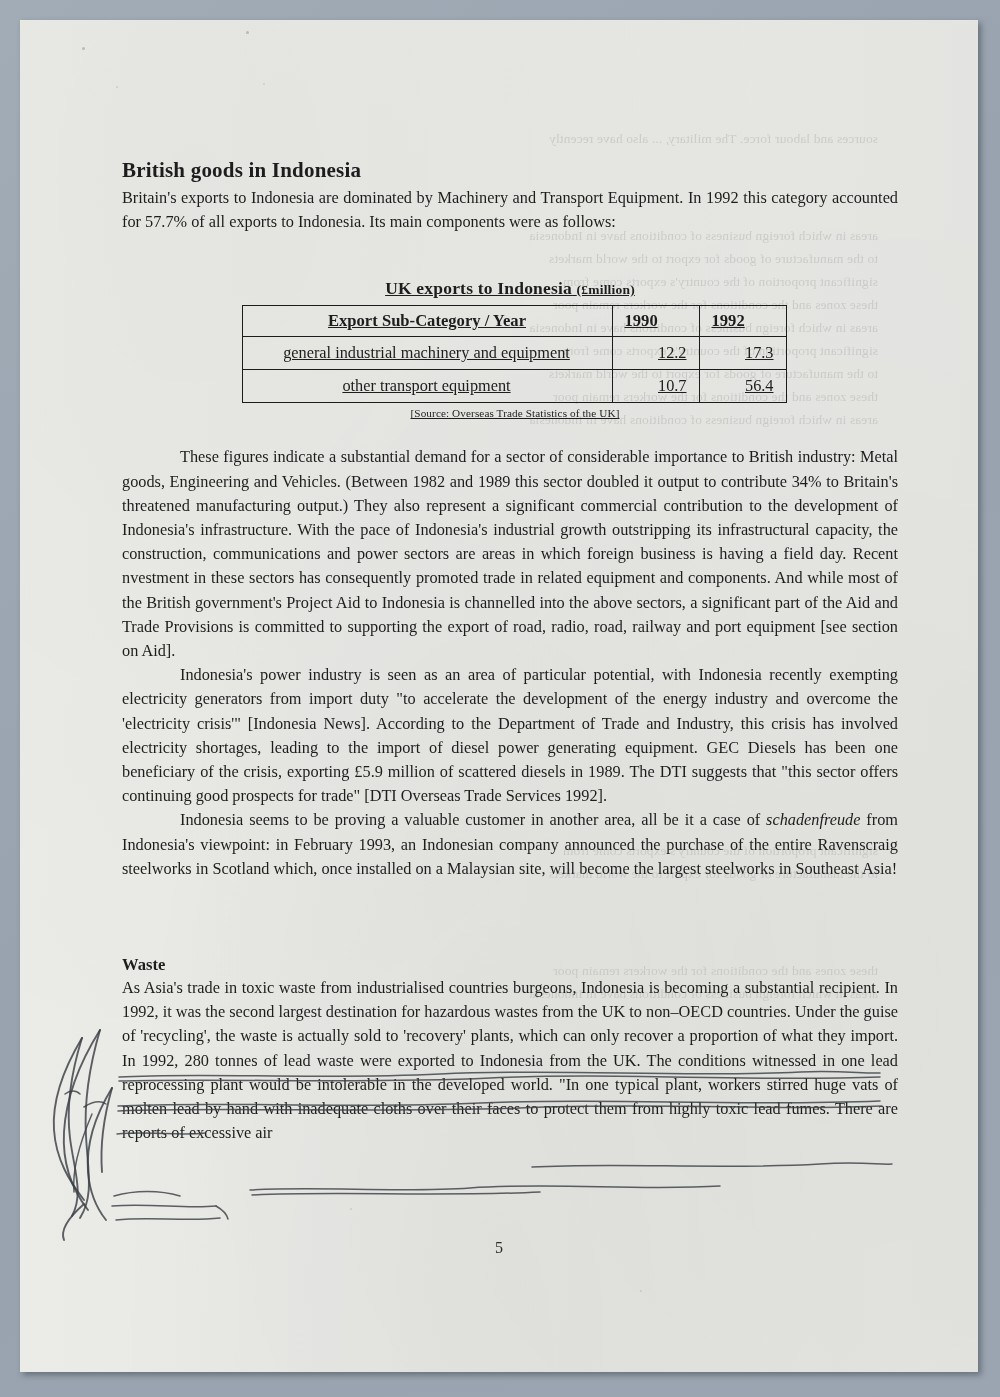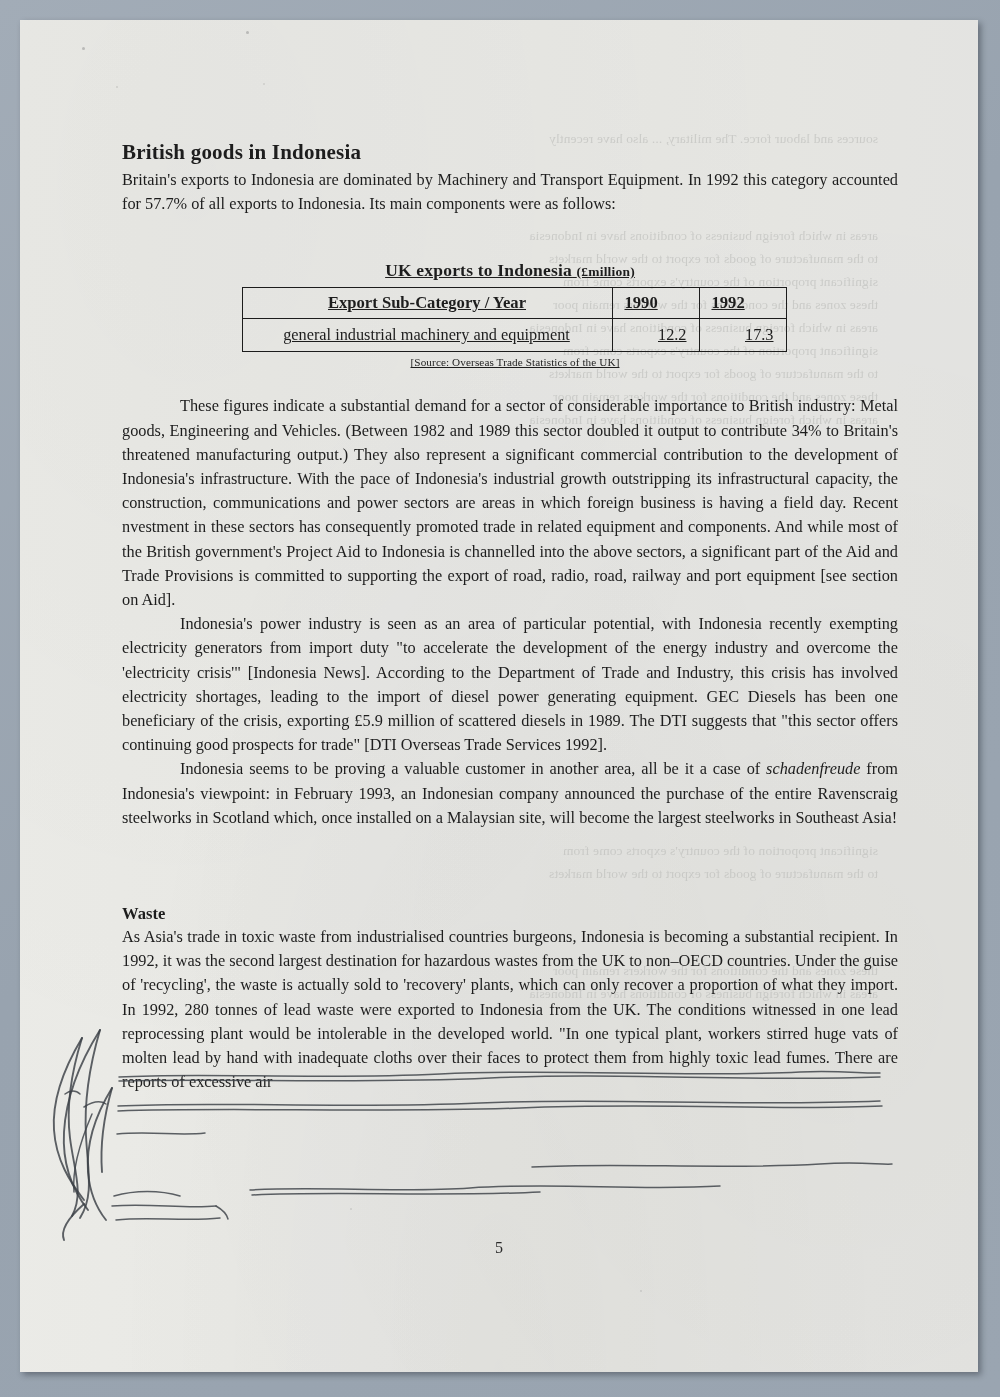--- a/index.html
+++ b/index.html
@@ -67,21 +67,21 @@
   #showthrough .st-block {
     position: absolute;
     width: 760px;
     left: 100px;
   }
 
   
   #content {
     position: absolute;
     left: 102px;
-    top: 120px;
+    top: 138px;
     width: 776px;
     color: #1d1d1d;
   }
 
   h1.doc-heading {
     font-size: 21px;
     font-weight: bold;
     margin: 0 0 3px 0;
     letter-spacing: .2px;
   }
@@ -237,20 +237,25 @@
             <th class="num">1990</th>
             <th class="num">1992</th>
           </tr>
         </thead>
         <tbody>
           <tr>
             <td class="cat">general industrial machinery and equipment</td>
             <td class="num">12.2</td>
             <td class="num">17.3</td>
           </tr>
+          <tr>
+            <td class="cat">other transport equipment</td>
+            <td class="num">10.7</td>
+            <td class="num">56.4</td>
+          </tr>
         </tbody>
       </table>
 
       <div class="table-source">[Source: Overseas Trade Statistics of the UK]</div>
     </div>
 
     <div style="height:26px"></div>
 
     <p class="body indent">These figures indicate a substantial demand for a sector of considerable importance to British industry: Metal goods, Engineering and Vehicles. (Between 1982 and 1989 this sector doubled it output to contribute 34%  to Britain's threatened manufacturing output.) They also represent a significant commercial contribution to the development of Indonesia's infrastructure. With the pace of Indonesia's industrial growth outstripping its infrastructural capacity, the construction, communications and power sectors are areas in which foreign business is having a field day. Recent nvestment in these sectors has consequently promoted trade in related equipment and components. And while most of the British government's Project Aid to Indonesia is channelled into the above sectors, a significant part of the Aid and Trade Provisions is committed to supporting the export of road, radio, road, railway and port equipment [see section on Aid].</p>
 

